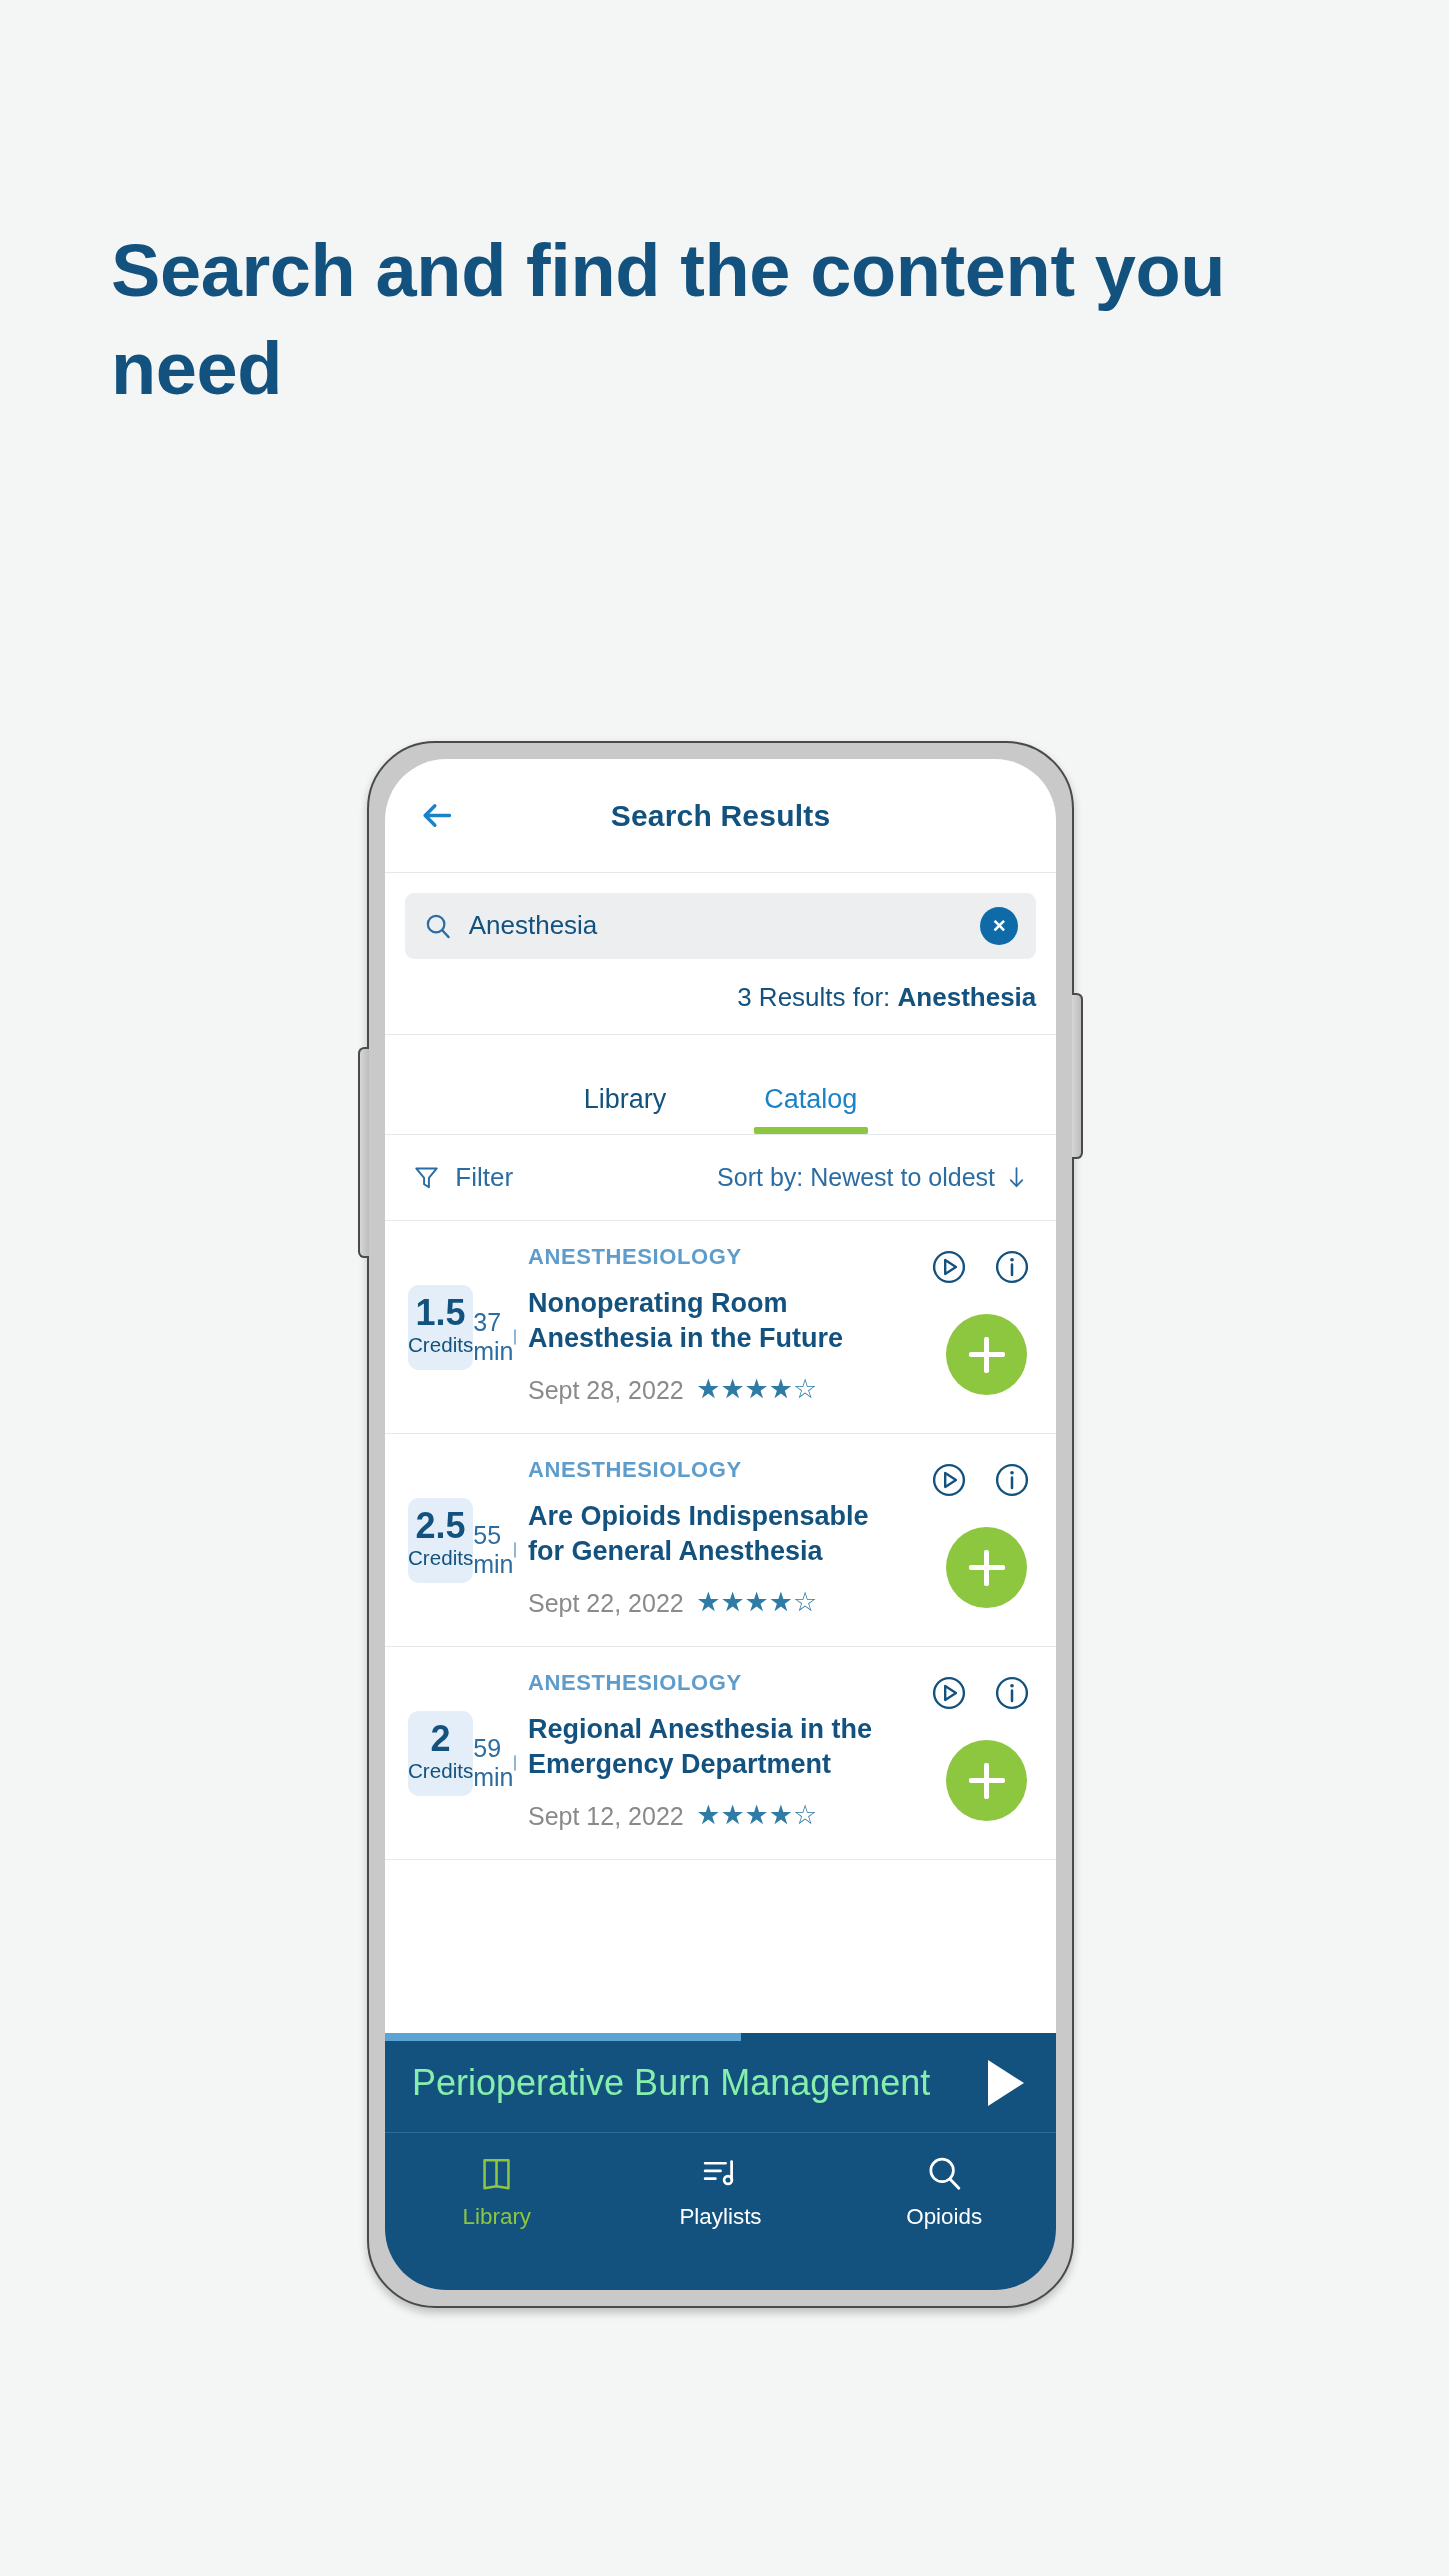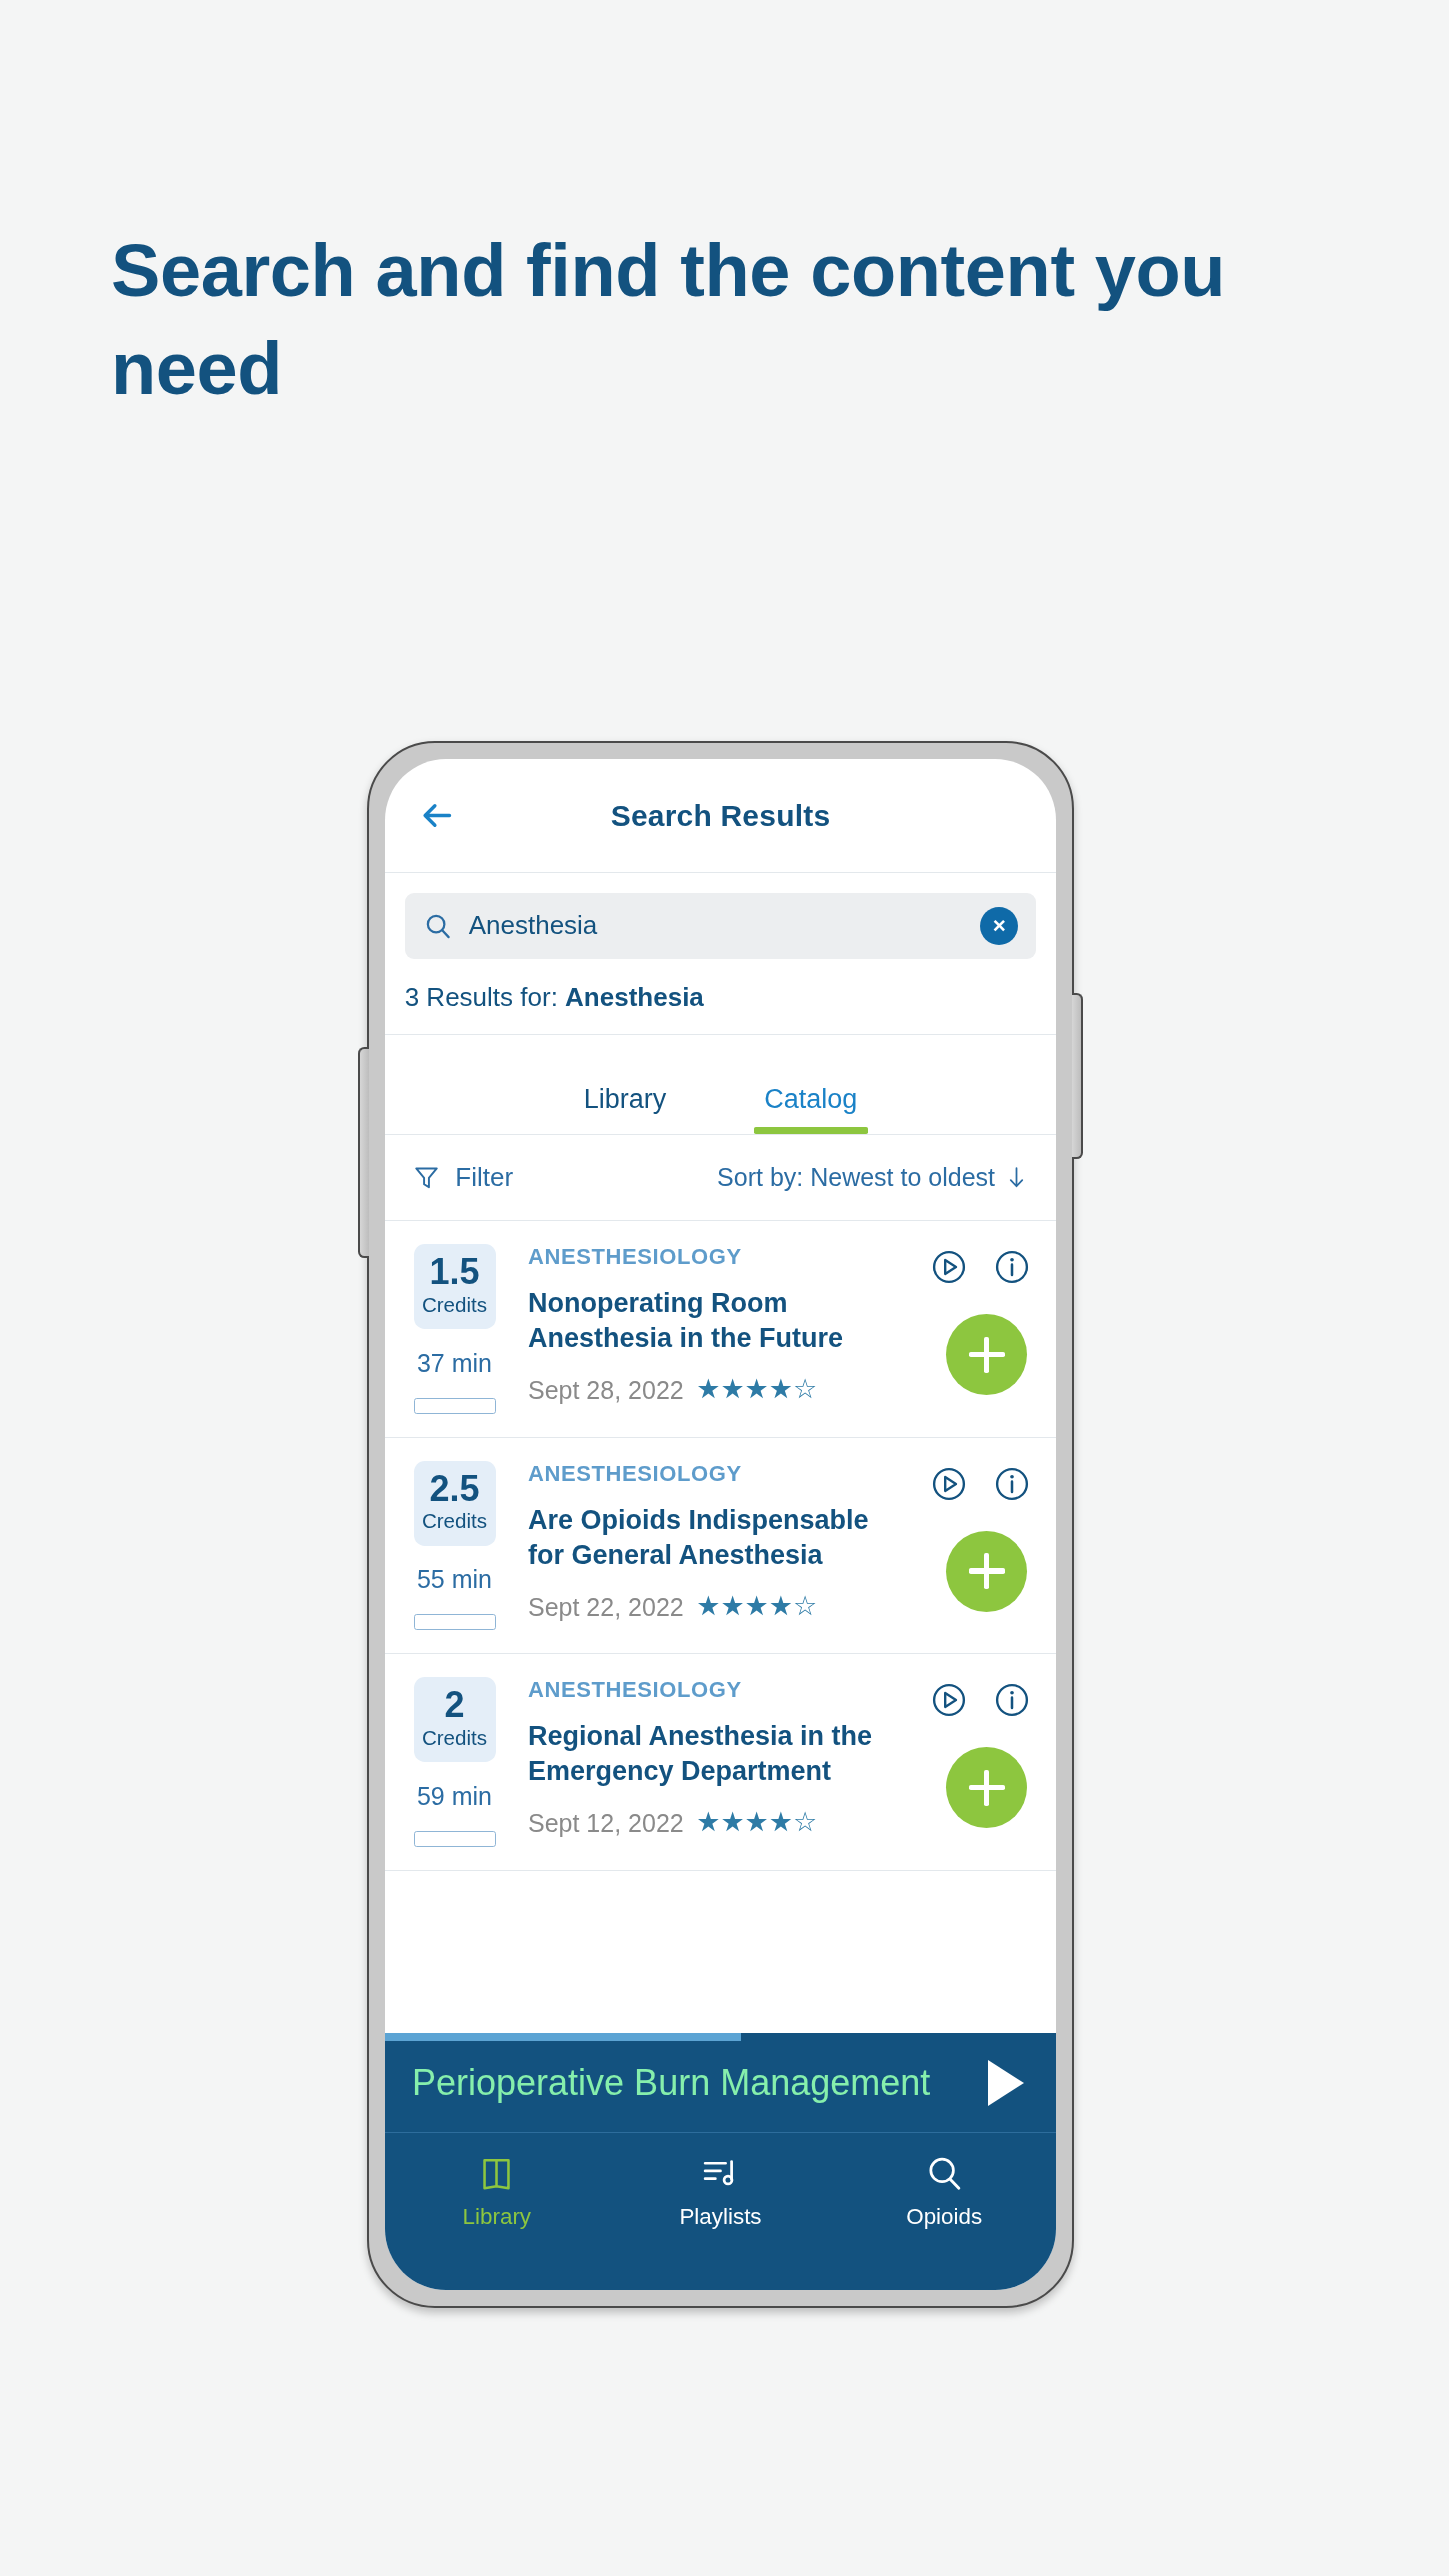--- a/index.html
+++ b/index.html
@@ -109,21 +109,21 @@
     width:38px; height:38px;
     border-radius:50%;
     background:#0f6aa8;
     color:#fff;
     display:flex; align-items:center; justify-content:center;
     font-size:22.4px; font-weight:700;
     cursor:pointer;
     flex:0 0 auto;
   }
   .results-count {
-    text-align:left;
+    text-align:right;
     font-size:26px;
     color:#13527f;
     padding:23px 0 21.5px;
   }
   .results-count b { font-weight:700; }
 
   
   .tabs {
     flex:0 0 auto;
     height:100px;
@@ -171,21 +171,21 @@
     display:flex;
     padding:23px 23px 23px 23px;
     border-bottom:0.9px solid #e3e8ec;
     position:relative;
     min-height:213px;
   }
   .card-left {
     width:93px;
     flex:0 0 auto;
     display:flex;
-    flex-direction:column;
+    flex-direction:row;
     align-items:center;
   }
   .credits-badge {
     width:82px;
     background:#e4eef8;
     border-radius:10.7px;
     padding:9px 0 12.5px;
     text-align:center;
   }
   .credits-num {

